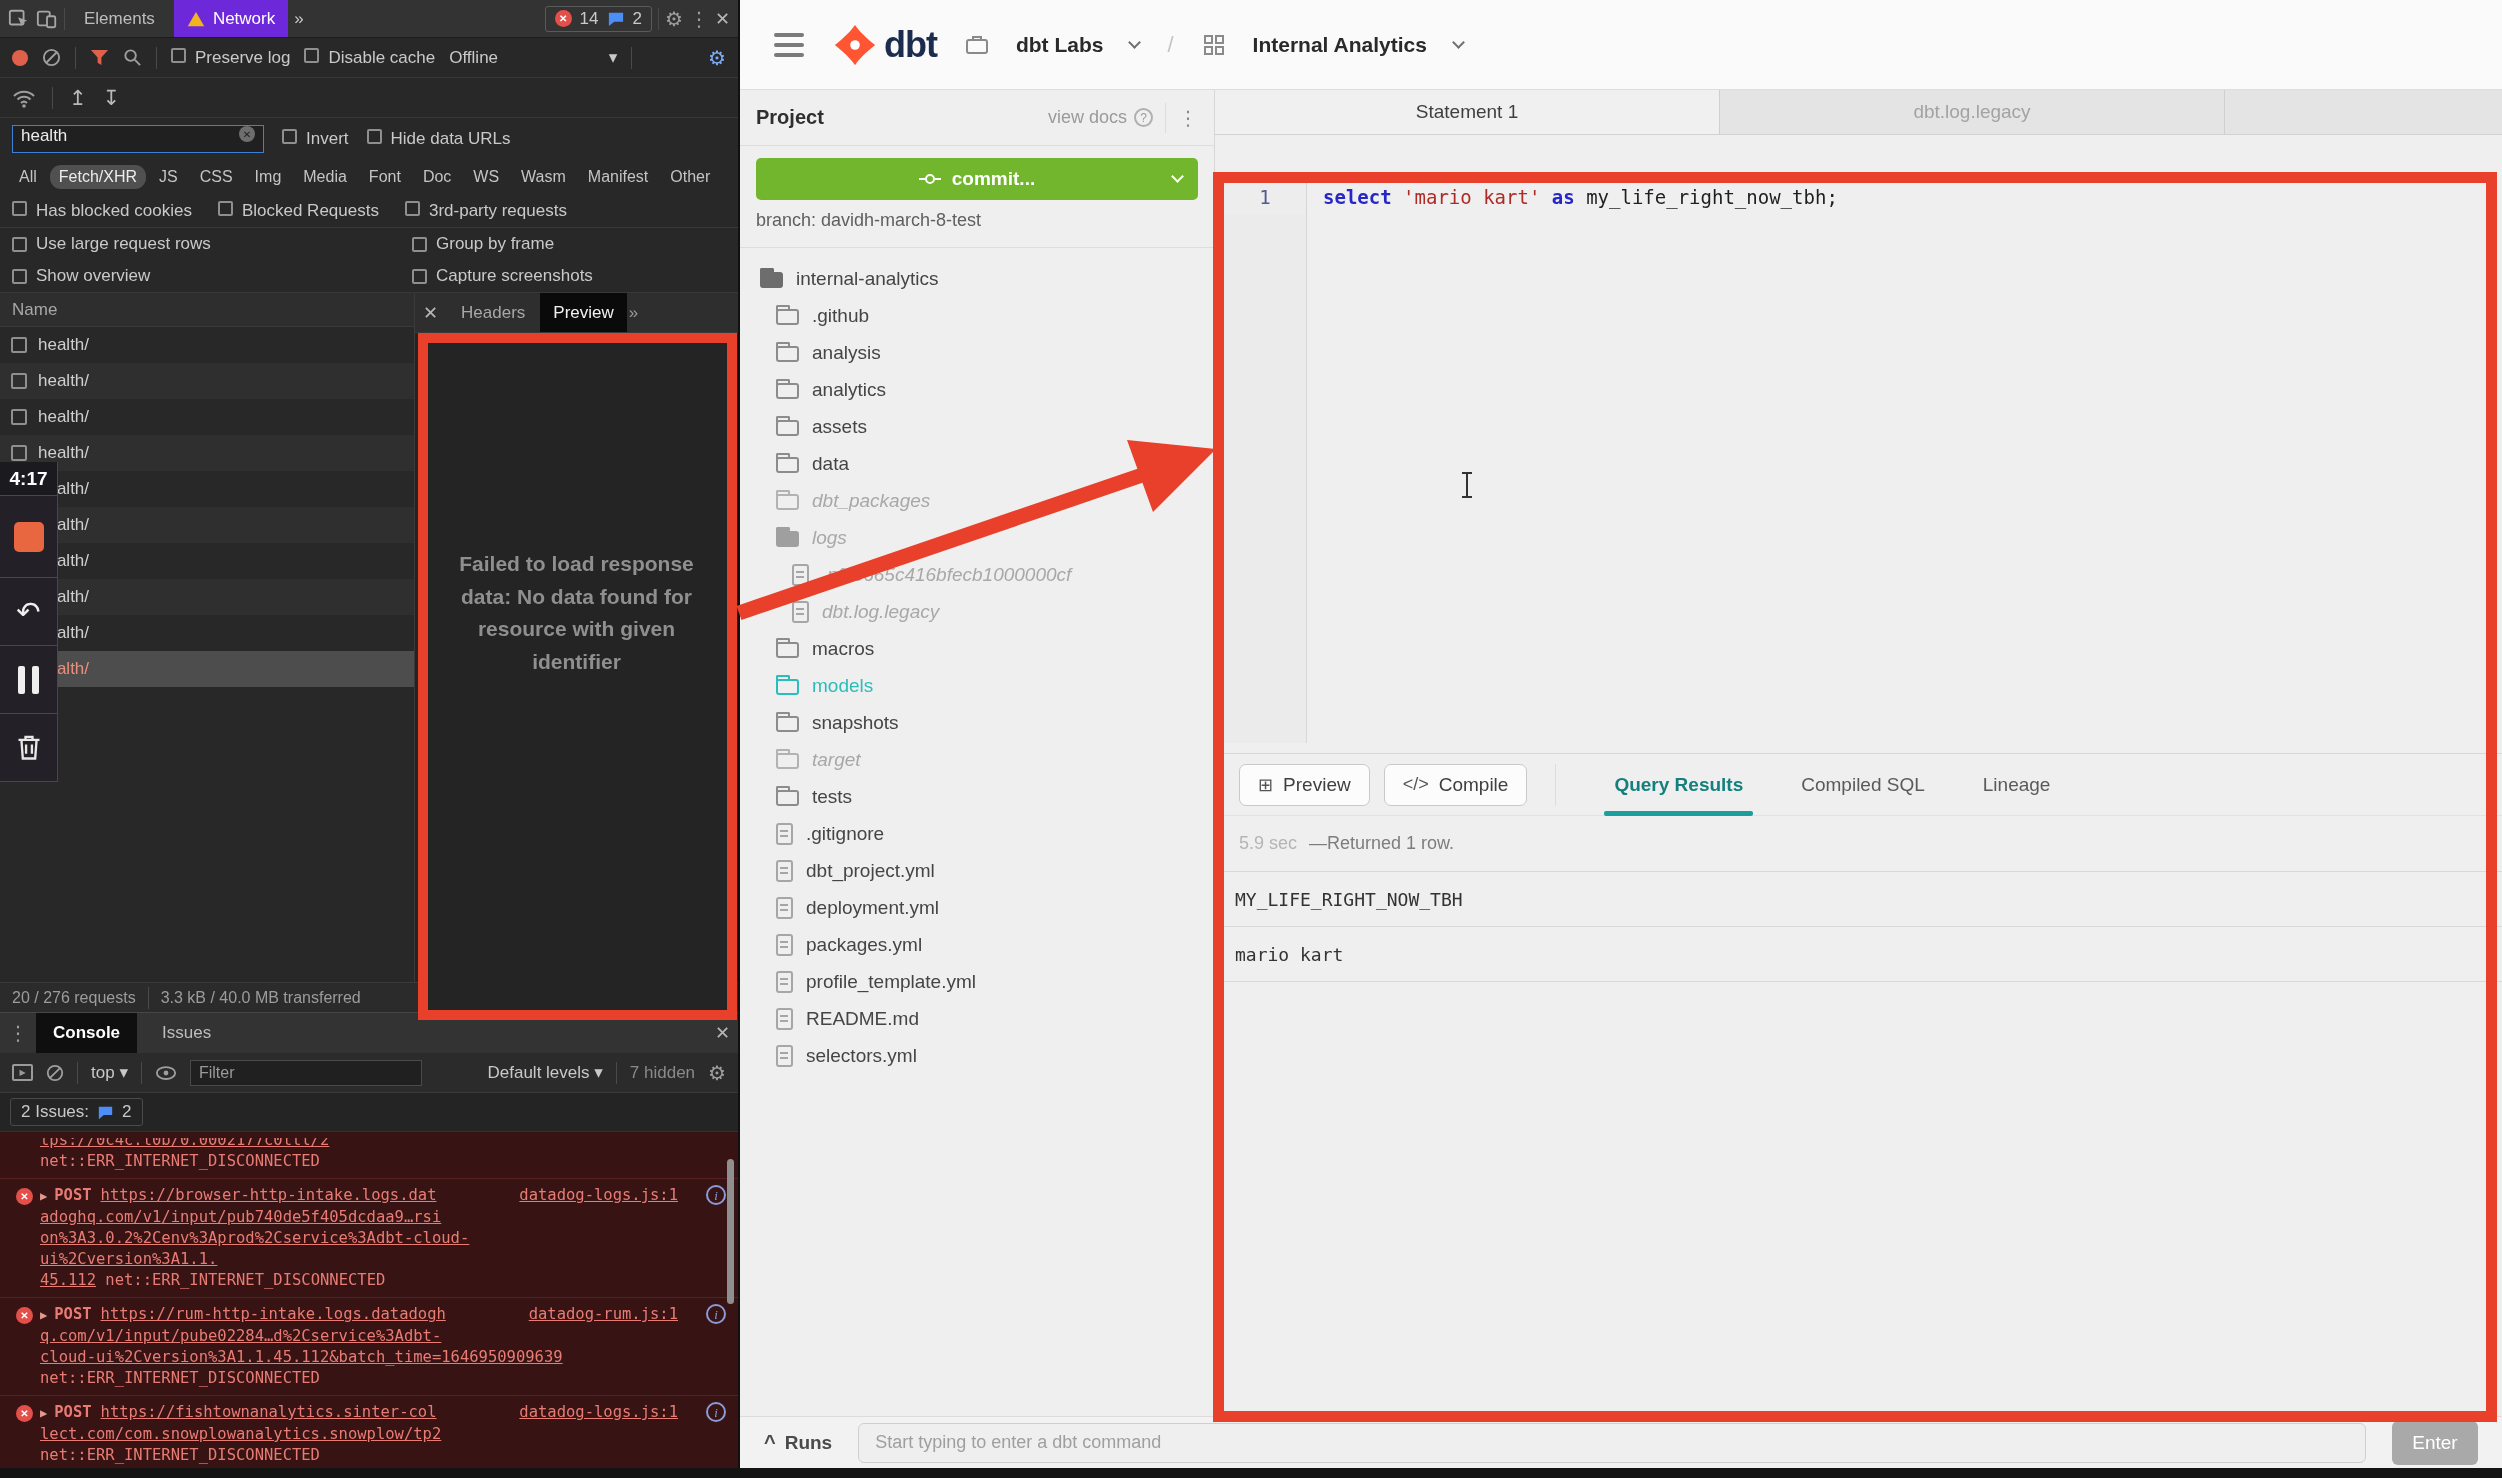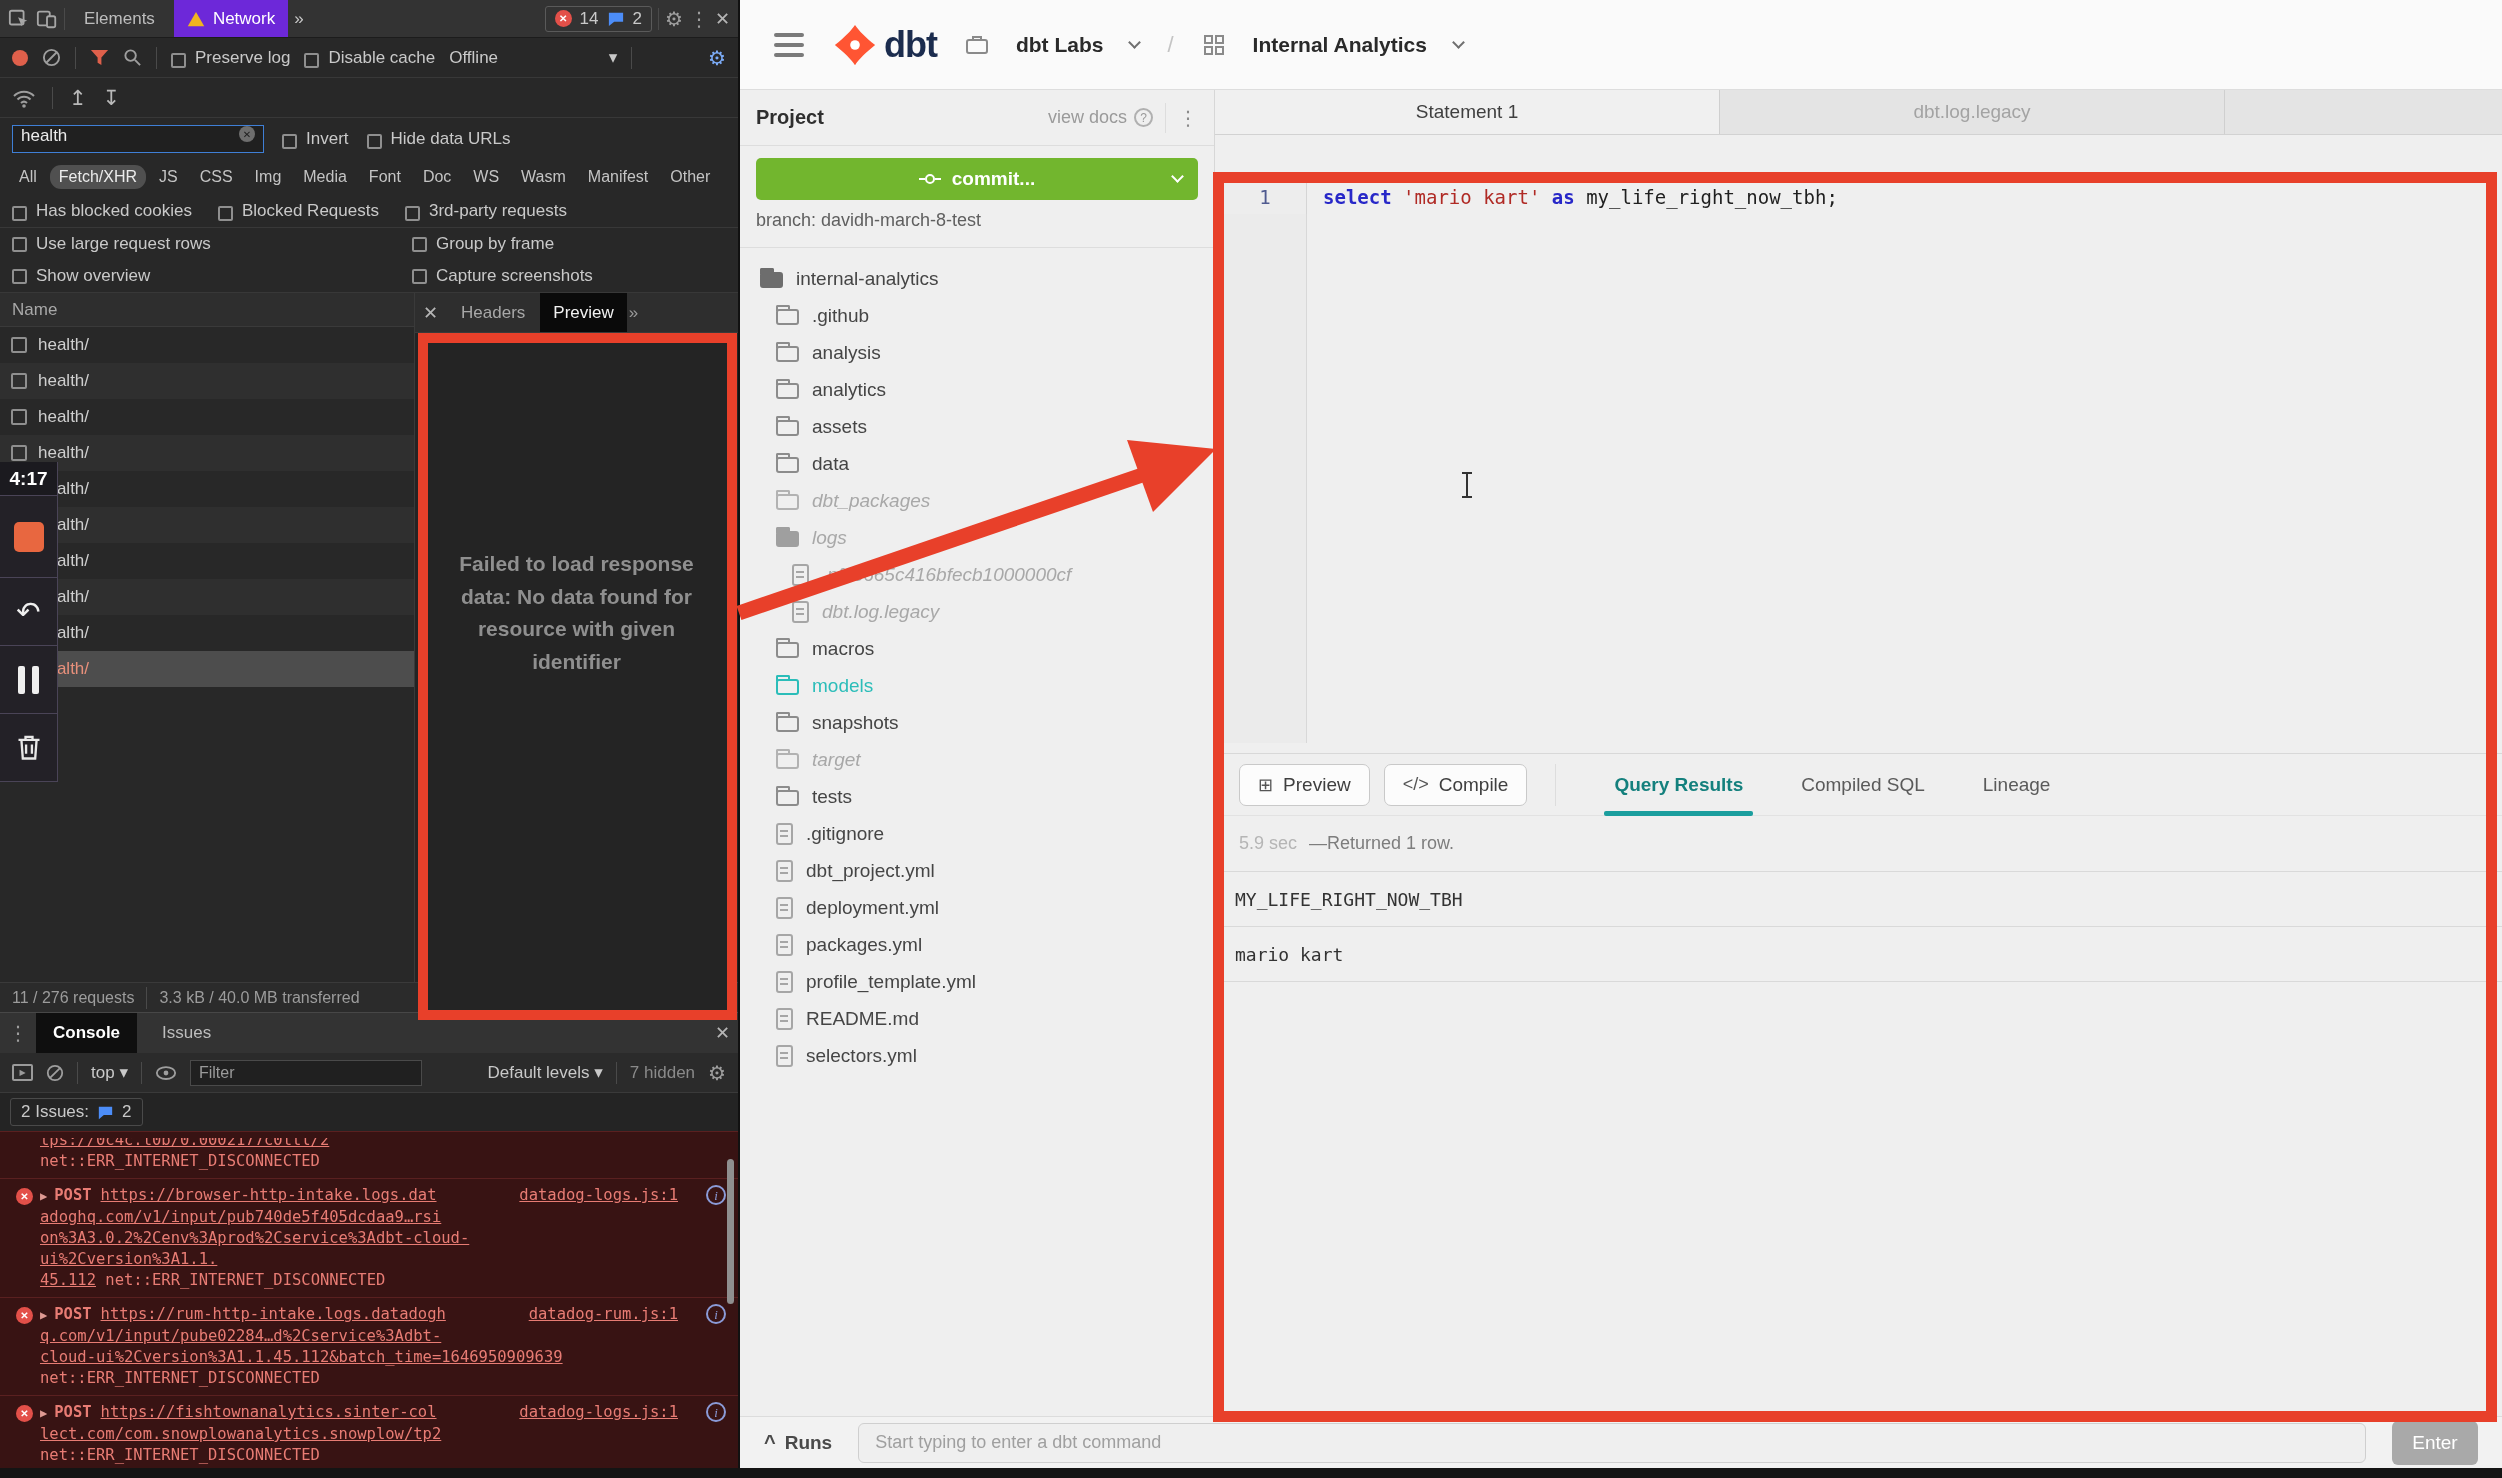--- a/index.html
+++ b/index.html
@@ -22,21 +22,21 @@
 .throttle{display:flex;align-items:center;justify-content:space-between;width:168px;color:#c9c9c9}
 .gear{font-size:20px;color:#9e9e9e;line-height:1}
 .gear.blue{color:#7cacf8}
 .kebab{font-size:20px;color:#9e9e9e}
 .closex{font-size:18px;color:#b5b5b5}
 .arrglyph{font-size:21px;color:#b9b9b9;line-height:1}
 .dt-filterrow{height:42px;display:flex;align-items:center;gap:18px;padding:0 12px}
 .finput{width:252px;height:28px;background:#202020;border:1px solid #3f7fd6;display:flex;align-items:flex-start;padding:0 8px;color:#ececec;gap:6px}
 .finput input{flex:1;background:transparent;border:none;outline:none;color:#ececec;font-size:17px;font-family:"Liberation Sans",sans-serif;min-width:0}
 .fclear{width:16px;height:16px;border-radius:50%;background:#6e6e6e;color:#202020;font-size:10px;display:flex;align-items:center;justify-content:center;flex:none}
-.chkgrp{display:flex;align-items:flex-end;gap:9px}
+.chkgrp{display:flex;align-items:flex-start;gap:9px}
 .dt-chips{height:34px;display:flex;align-items:center;gap:4px;padding:0 10px;font-size:16px}
 .chip{padding:3px 9px;border-radius:11px;color:#c4c4c4}
 .chip.on{background:#505050;color:#ececec}
 .dt-checks{height:34px;display:flex;align-items:center;gap:26px;padding:0 12px;border-bottom:1px solid #383838}
 .optrow{height:32px;display:flex;align-items:center;padding:0 12px}
 .opt{display:flex;align-items:center;gap:9px;width:400px}
 .opt.r{width:auto}
 .dt-main{display:flex;height:690px;border-top:1px solid #383838}
 .names{width:415px;border-right:1px solid #3a3a3a;display:flex;flex-direction:column}
 .nhead{height:34px;display:flex;align-items:center;padding:0 12px;color:#a8a8a8;border-bottom:1px solid #3a3a3a;background:#2e2e2e;flex:none}
@@ -377,21 +377,21 @@
             </div>
           <span style="color:#9a9a9a">»</span>
         </div>
         <div class="preview">
           <div class="pmsg">Failed to load response data: No data found for resource with given identifier</div>
         </div>
       </div>
     </div>
 
     <div class="dtstatus">
-      <span>11 / 276 requests</span>
+      <span>20 / 276 requests</span>
       <span class="sep"></span>
       <span>3.3 kB / 40.0 MB transferred</span>
     </div>
 
     <div class="console">
       <div class="ctabs">
         <span class="kebab">⋮</span>
         <div class="ctab active">
             <span>Console</span>
           </div>

